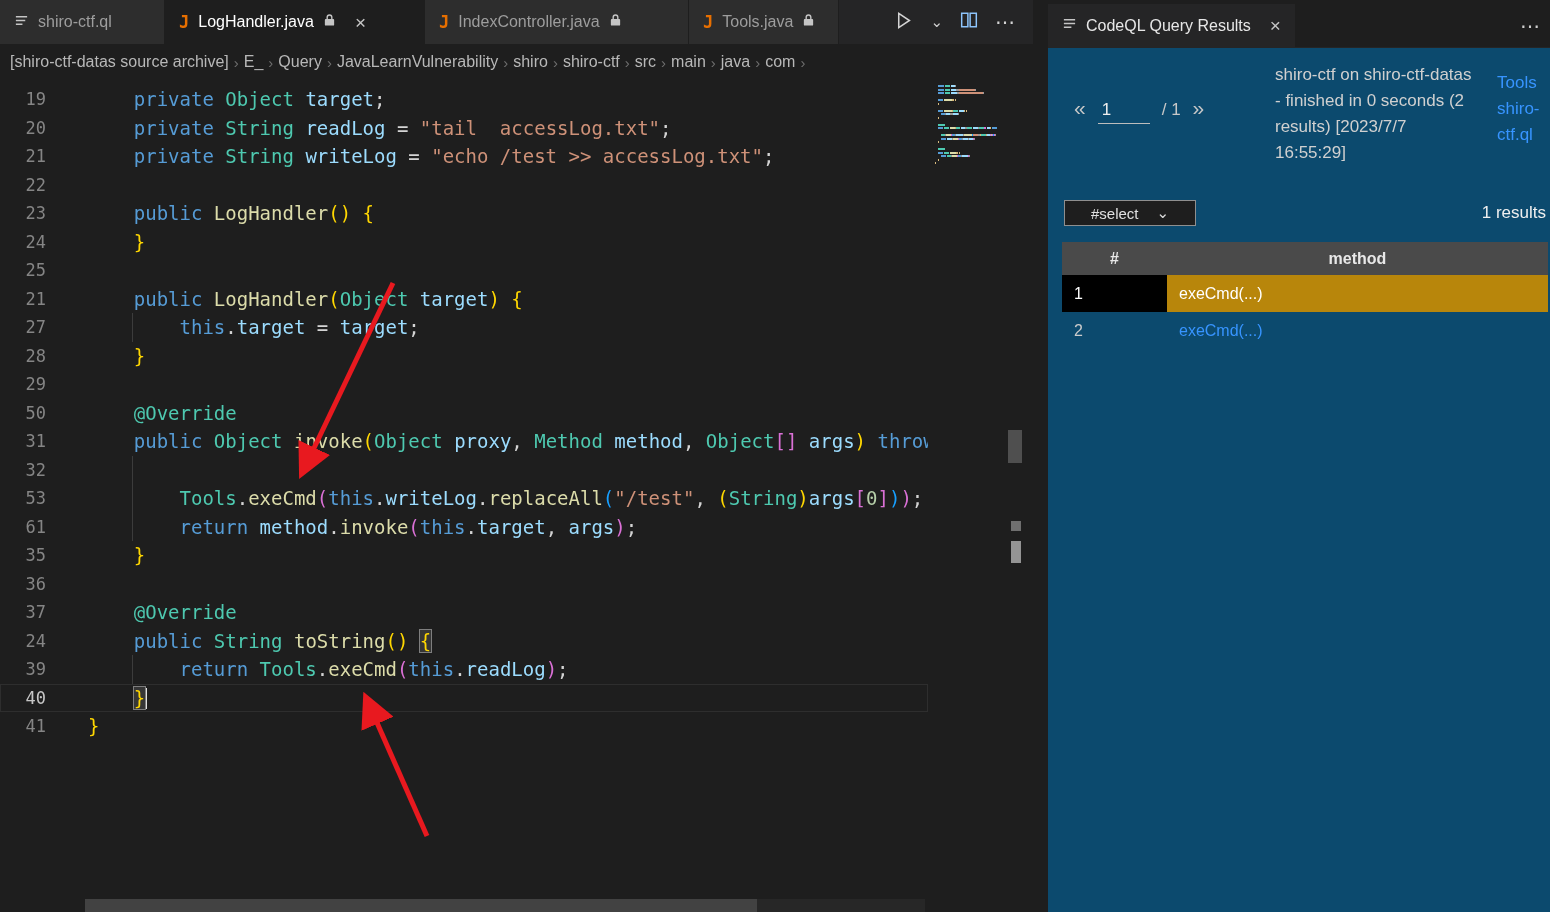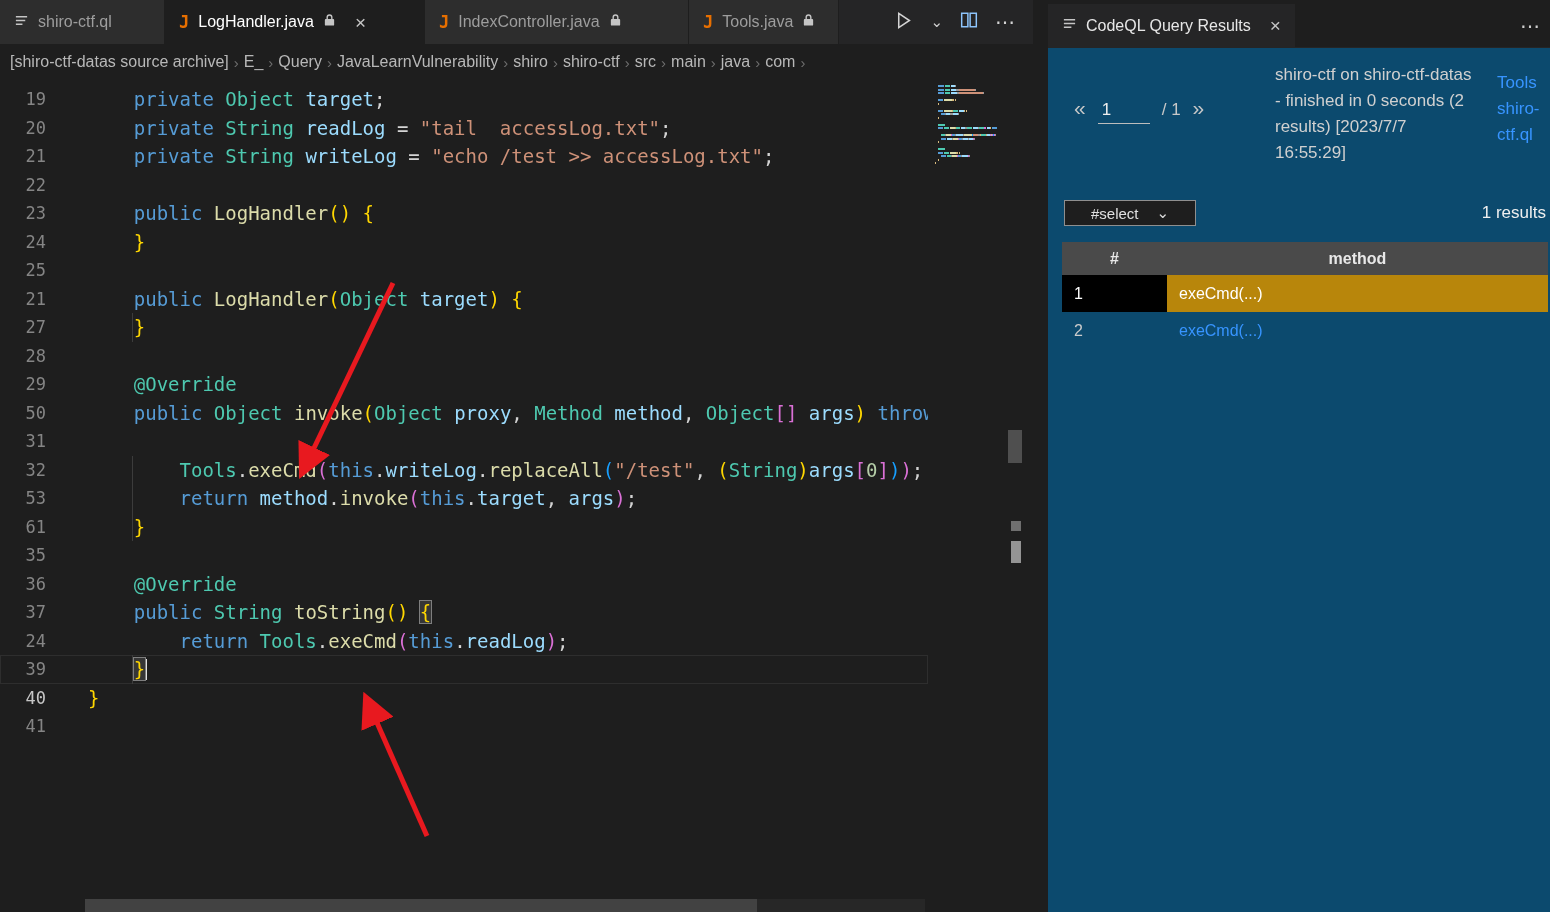--- a/index.html
+++ b/index.html
@@ -222,20 +222,21 @@
       </div>
     <div id="code-lines">
         <div class="code-line"><span class="tk-p">    </span><span class="tk-kw">private</span><span class="tk-p"> </span><span class="tk-type">Object</span><span class="tk-p"> </span><span class="tk-var">target</span><span class="tk-p">;</span></div>
         <div class="code-line"><span class="tk-p">    </span><span class="tk-kw">private</span><span class="tk-p"> </span><span class="tk-type">String</span><span class="tk-p"> </span><span class="tk-var">readLog</span><span class="tk-p"> = </span><span class="tk-str">"tail  accessLog.txt"</span><span class="tk-p">;</span></div>
         <div class="code-line"><span class="tk-p">    </span><span class="tk-kw">private</span><span class="tk-p"> </span><span class="tk-type">String</span><span class="tk-p"> </span><span class="tk-var">writeLog</span><span class="tk-p"> = </span><span class="tk-str">"echo /test &gt;&gt; accessLog.txt"</span><span class="tk-p">;</span></div>
         <div class="code-line"></div>
         <div class="code-line"><span class="tk-p">    </span><span class="tk-kw">public</span><span class="tk-p"> </span><span class="tk-fn">LogHandler</span><span class="tk-b1">()</span><span class="tk-p"> </span><span class="tk-b1">{</span></div>
         <div class="code-line"><span class="tk-p">    </span><span class="tk-b1">}</span></div>
         <div class="code-line"></div>
         <div class="code-line"><span class="tk-p">    </span><span class="tk-kw">public</span><span class="tk-p"> </span><span class="tk-fn">LogHandler</span><span class="tk-b1">(</span><span class="tk-type">Object</span><span class="tk-p"> </span><span class="tk-var">target</span><span class="tk-b1">)</span><span class="tk-p"> </span><span class="tk-b1">{</span></div>
+        <div class="code-line"><span class="tk-p">        </span><span class="tk-kw">this</span><span class="tk-p">.</span><span class="tk-var">target</span><span class="tk-p"> = </span><span class="tk-var">target</span><span class="tk-p">;</span></div>
         <div class="code-line"><span class="tk-p">    </span><span class="tk-b1">}</span></div>
         <div class="code-line"></div>
         <div class="code-line"><span class="tk-p">    </span><span class="tk-type">@Override</span></div>
         <div class="code-line"><span class="tk-p">    </span><span class="tk-kw">public</span><span class="tk-p"> </span><span class="tk-type">Object</span><span class="tk-p"> </span><span class="tk-fn">invoke</span><span class="tk-b1">(</span><span class="tk-type">Object</span><span class="tk-p"> </span><span class="tk-var">proxy</span><span class="tk-p">, </span><span class="tk-type">Method</span><span class="tk-p"> </span><span class="tk-var">method</span><span class="tk-p">, </span><span class="tk-type">Object</span><span class="tk-b2">[]</span><span class="tk-p"> </span><span class="tk-var">args</span><span class="tk-b1">)</span><span class="tk-p"> </span><span class="tk-kw">throws</span></div>
         <div class="code-line"></div>
         <div class="code-line"><span class="tk-p">        </span><span class="tk-type">Tools</span><span class="tk-p">.</span><span class="tk-fn">exeCmd</span><span class="tk-b2">(</span><span class="tk-kw">this</span><span class="tk-p">.</span><span class="tk-var">writeLog</span><span class="tk-p">.</span><span class="tk-fn">replaceAll</span><span class="tk-b3">(</span><span class="tk-str">"/test"</span><span class="tk-p">, </span><span class="tk-b1">(</span><span class="tk-type">String</span><span class="tk-b1">)</span><span class="tk-var">args</span><span class="tk-b2">[</span><span class="tk-num">0</span><span class="tk-b2">]</span><span class="tk-b3">)</span><span class="tk-b2">)</span><span class="tk-p">;</span></div>
         <div class="code-line"><span class="tk-p">        </span><span class="tk-kw">return</span><span class="tk-p"> </span><span class="tk-var">method</span><span class="tk-p">.</span><span class="tk-fn">invoke</span><span class="tk-b2">(</span><span class="tk-kw">this</span><span class="tk-p">.</span><span class="tk-var">target</span><span class="tk-p">, </span><span class="tk-var">args</span><span class="tk-b2">)</span><span class="tk-p">;</span></div>
         <div class="code-line"><span class="tk-p">    </span><span class="tk-b1">}</span></div>
         <div class="code-line"></div>
         <div class="code-line"><span class="tk-p">    </span><span class="tk-type">@Override</span></div>

